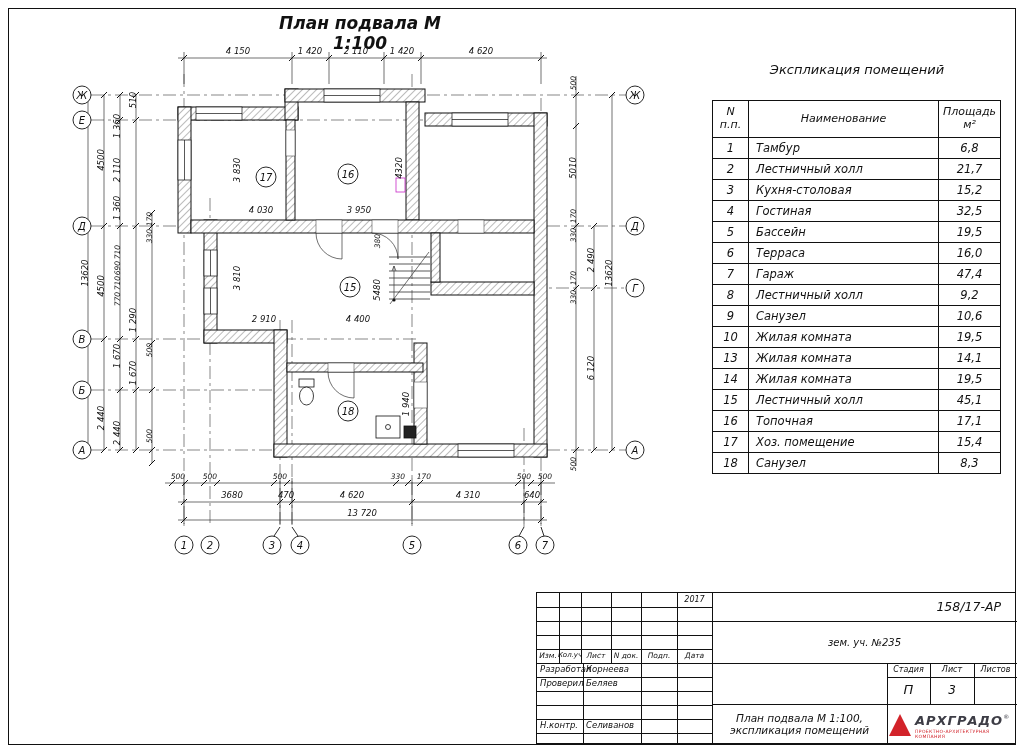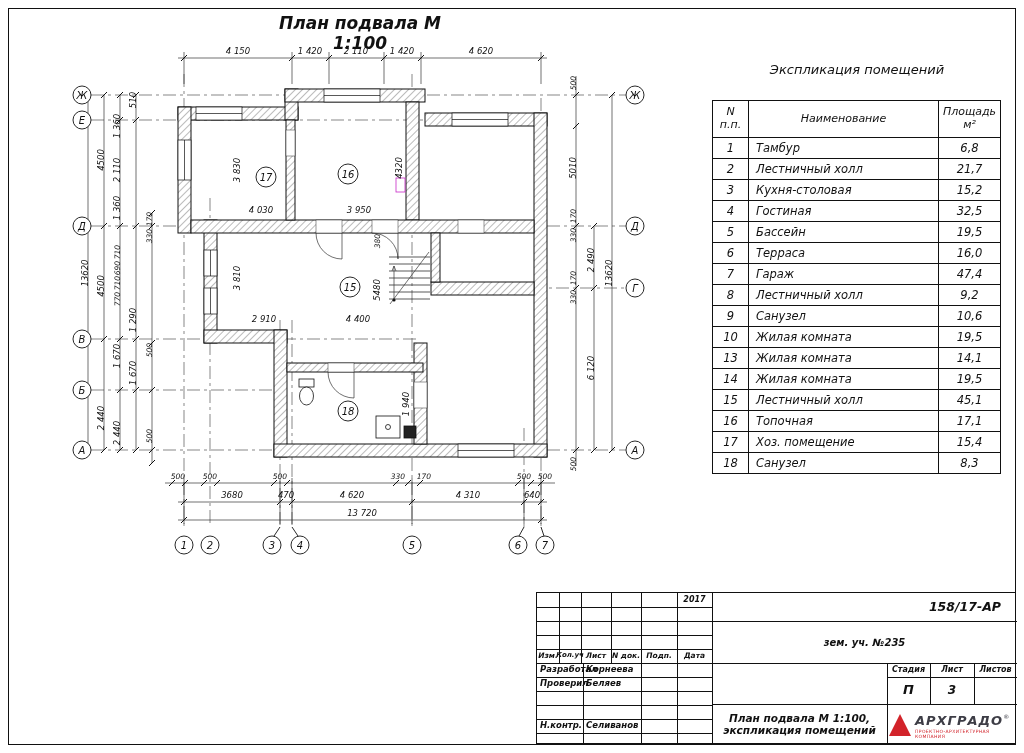--- a/index.html
+++ b/index.html
@@ -15,21 +15,21 @@
   .t-room{font-size:10px;text-anchor:middle;}
   table.sched{position:absolute;left:712px;top:100px;width:288px;border-collapse:collapse;table-layout:fixed;border:1.6px solid #111;}
   table.sched th,table.sched td{border:1px solid #111;font-style:italic;color:#111;overflow:hidden;white-space:nowrap;margin-top:40px;}
   table.sched th{font-size:11px;font-weight:normal;height:34px;white-space:normal;line-height:1.15;}
   table.sched td{font-size:11.5px;height:20px;padding:0 4px;}
   table.sched td.c,table.sched th{text-align:center;}
   table.sched td.l{text-align:left;padding-left:7px;}
   .col-num{width:36px}.col-name{width:190px}.col-area{width:62px}
   .tb{position:absolute;left:536px;top:592px;width:480px;height:152px;border:1.6px solid #111;box-sizing:border-box;color:#111;}
   .tb .ln{position:absolute;background:#111;}
-  .tb .cell{position:absolute;display:flex;align-items:center;justify-content:center;font-style:italic;line-height:1.1;text-align:center;font-weight:bold;}
+  .tb .cell{position:absolute;display:flex;align-items:center;justify-content:center;font-style:italic;line-height:1.1;text-align:center;}
   .tb .left{justify-content:flex-start;padding-left:3px;box-sizing:border-box;}
   .logo{position:absolute;left:352px;top:113px;width:126px;height:37px;display:flex;align-items:center;justify-content:center;gap:4px;}
   .logo .tri{width:0;height:0;border-left:11px solid transparent;border-right:11px solid transparent;border-bottom:22px solid #d2232a;}
   .logo .nm{font-style:italic;font-weight:bold;font-size:13px;color:#3d3d46;letter-spacing:1px;}
   .logo .sub{font-size:4.5px;color:#d2232a;letter-spacing:.4px;}
   .logo .reg{font-size:6px;color:#3d3d46;vertical-align:super;}
 </style>
 </head>
 <body>
 

